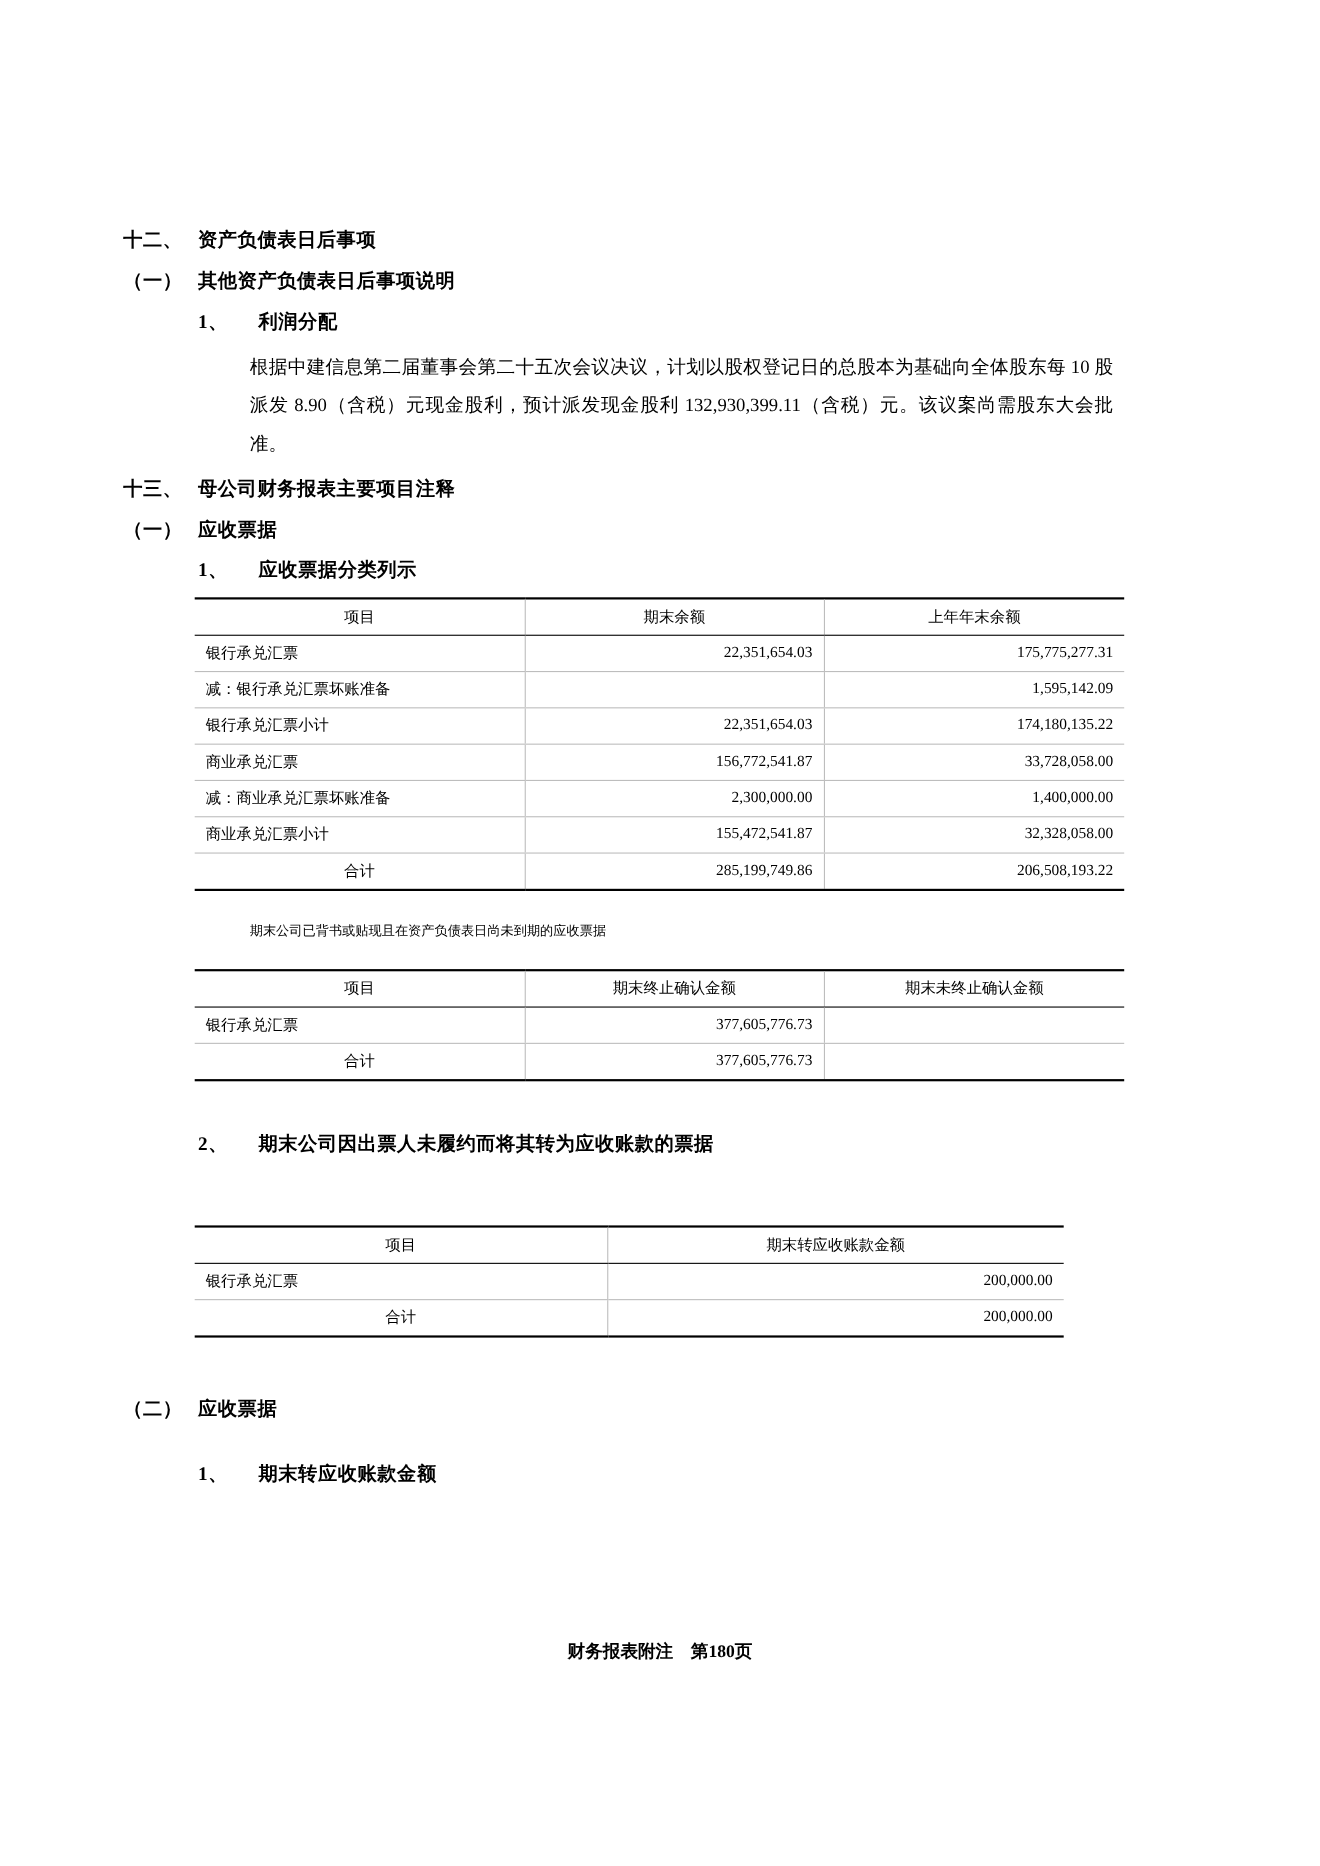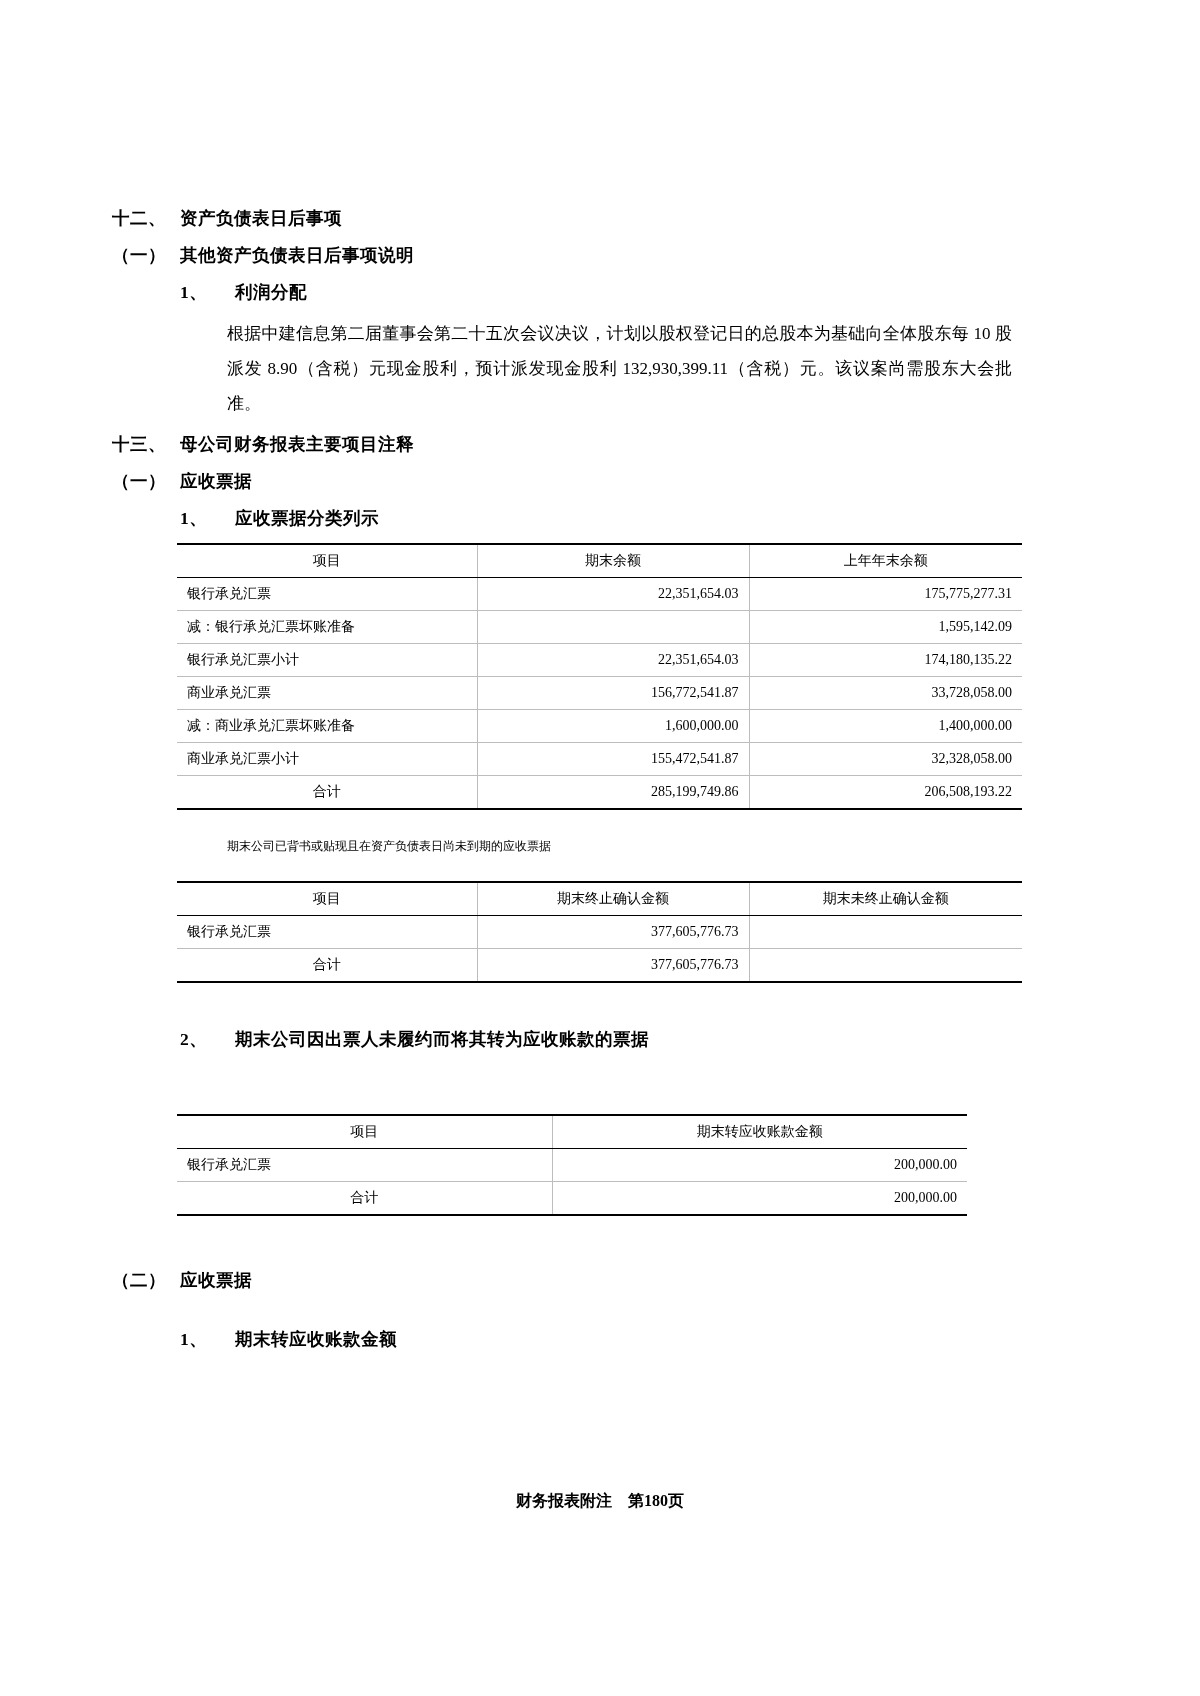--- a/index.html
+++ b/index.html
@@ -195,21 +195,21 @@
           <td class="num sep">22,351,654.03</td>
           <td class="num sep">174,180,135.22</td>
         </tr>
         <tr>
           <td class="lbl">商业承兑汇票</td>
           <td class="num sep">156,772,541.87</td>
           <td class="num sep">33,728,058.00</td>
         </tr>
         <tr>
           <td class="lbl">减：商业承兑汇票坏账准备</td>
-          <td class="num sep">1,600,000.00</td>
+          <td class="num sep">2,300,000.00</td>
           <td class="num sep">1,400,000.00</td>
         </tr>
         <tr>
           <td class="lbl">商业承兑汇票小计</td>
           <td class="num sep">155,472,541.87</td>
           <td class="num sep">32,328,058.00</td>
         </tr>
         <tr class="total">
           <td class="ctr">合计</td>
           <td class="num sep">285,199,749.86</td>

